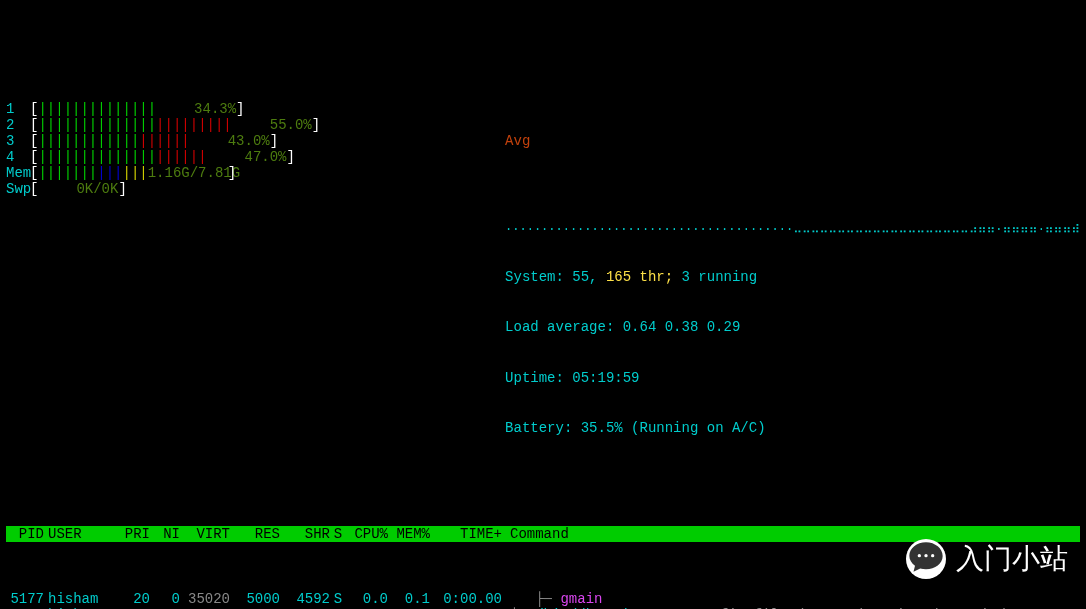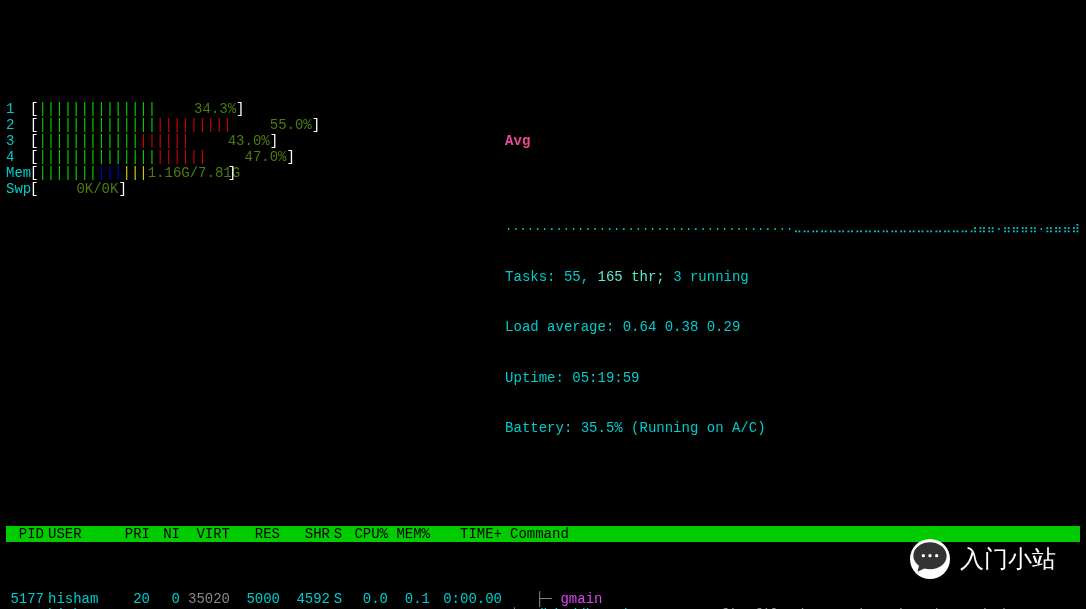--- a/index.html
+++ b/index.html
@@ -20,24 +20,24 @@
   .top-right { flex: 1; padding-left: 10px; }
   .cpu-row { display: flex; align-items: center; height: 16px; }
   .cpu-label { color: #0cc; width: 24px; }
   .bar-open { color: #fff; }
   .seg-g { color: #0c0; }
   .seg-r { color: #c00; }
   .seg-b { color: #00c; }
   .seg-y { color: #cc0; }
   .bar-pct { color: #4d7c0f; text-align: right; display: inline-block; width: 80px; }
   .bar-close { color: #fff; }
-  .avg-label { color: #ec4899; font-weight: bold; }
+  .avg-label { color: #c2410c; font-weight: normal; }
   .graph-line { color: #0cc; letter-spacing: 0px; font-size: 12px; margin-top: 40px;}
   .stat-line { color: #0cc; margin-top: 2px; }
-  .tasks-hl { color: #5eead4; }
+  .tasks-hl { color: #fde047; }
   .header-row { background: #0c0; color: #000; display: flex; height: 16px; font-weight: normal; margin-top: 10px; }
   .header-row span { display: inline-block; }
   .process-list { }
   .process-row { display: flex; height: 16px; align-items: center; }
   .col-pid { width: 42px; text-align: right; padding-right: 4px; }
   .col-user { width: 64px; }
   .col-pri { width: 38px; text-align: right; }
   .col-ni { width: 30px; text-align: right; }
   .col-virt { width: 50px; text-align: right; }
   .col-res { width: 50px; text-align: right; }
@@ -47,47 +47,47 @@
   .col-mem { width: 42px; text-align: right; }
   .col-time { width: 72px; text-align: right; }
   .col-cmd { flex: 1; padding-left: 8px; overflow: hidden; text-overflow: clip; }
   .tree-branch { color: #888; }
   .cmd-green { color: #d946ef; }
   .cmd-cyan { color: #0cc; }
   .cmd-grey { color: #888; }
   .virt-grey { color: #888; }
   .watermark {
     position: absolute;
-    right: 30px;
+    right: 18px;
     bottom: 30px;
     display: flex;
     align-items: center;
     color: #fff;
     font-family: sans-serif;
-    font-size: 24px;
+    font-size: 28px;
   }
   .watermark-icon {
     width: 40px; height: 40px; border-radius: 50%;
     background: #fff;
     margin-right: 10px;
     display: flex; align-items: center; justify-content: center;
   }
 </style>
 </head>
 <body>
 
 
 
 <div class="container">
   <div class="top">
     <div class="top-left" id="cpu-meters"><div class="cpu-row"><span class="cpu-label">1</span><span class="bar-open">[</span><span class="seg-g">|</span><span class="seg-g">|</span><span class="seg-g">|</span><span class="seg-g">|</span><span class="seg-g">|</span><span class="seg-g">|</span><span class="seg-g">|</span><span class="seg-g">|</span><span class="seg-g">|</span><span class="seg-g">|</span><span class="seg-g">|</span><span class="seg-g">|</span><span class="seg-g">|</span><span class="seg-g">|</span>                             <span class="bar-pct">34.3%</span><span class="bar-close">]</span></div><div class="cpu-row"><span class="cpu-label">2</span><span class="bar-open">[</span><span class="seg-g">|</span><span class="seg-g">|</span><span class="seg-g">|</span><span class="seg-g">|</span><span class="seg-g">|</span><span class="seg-g">|</span><span class="seg-g">|</span><span class="seg-g">|</span><span class="seg-g">|</span><span class="seg-g">|</span><span class="seg-g">|</span><span class="seg-g">|</span><span class="seg-g">|</span><span class="seg-g">|</span><span class="seg-r">|</span><span class="seg-r">|</span><span class="seg-r">|</span><span class="seg-r">|</span><span class="seg-r">|</span><span class="seg-r">|</span><span class="seg-r">|</span><span class="seg-r">|</span><span class="seg-r">|</span>                    <span class="bar-pct">55.0%</span><span class="bar-close">]</span></div><div class="cpu-row"><span class="cpu-label">3</span><span class="bar-open">[</span><span class="seg-g">|</span><span class="seg-g">|</span><span class="seg-g">|</span><span class="seg-g">|</span><span class="seg-g">|</span><span class="seg-g">|</span><span class="seg-g">|</span><span class="seg-g">|</span><span class="seg-g">|</span><span class="seg-g">|</span><span class="seg-g">|</span><span class="seg-g">|</span><span class="seg-r">|</span><span class="seg-r">|</span><span class="seg-r">|</span><span class="seg-r">|</span><span class="seg-r">|</span><span class="seg-r">|</span>                         <span class="bar-pct">43.0%</span><span class="bar-close">]</span></div><div class="cpu-row"><span class="cpu-label">4</span><span class="bar-open">[</span><span class="seg-g">|</span><span class="seg-g">|</span><span class="seg-g">|</span><span class="seg-g">|</span><span class="seg-g">|</span><span class="seg-g">|</span><span class="seg-g">|</span><span class="seg-g">|</span><span class="seg-g">|</span><span class="seg-g">|</span><span class="seg-g">|</span><span class="seg-g">|</span><span class="seg-g">|</span><span class="seg-g">|</span><span class="seg-r">|</span><span class="seg-r">|</span><span class="seg-r">|</span><span class="seg-r">|</span><span class="seg-r">|</span><span class="seg-r">|</span>                       <span class="bar-pct">47.0%</span><span class="bar-close">]</span></div><div class="cpu-row"><span class="cpu-label">Mem</span><span class="bar-open">[</span><span class="seg-g">|</span><span class="seg-g">|</span><span class="seg-g">|</span><span class="seg-g">|</span><span class="seg-g">|</span><span class="seg-g">|</span><span class="seg-g">|</span><span class="seg-b">|</span><span class="seg-b">|</span><span class="seg-b">|</span><span class="seg-y">|</span><span class="seg-y">|</span><span class="seg-y">|</span>                         <span class="bar-pct">1.16G/7.81G</span><span class="bar-close">]</span></div><div class="cpu-row"><span class="cpu-label">Swp</span><span class="bar-open">[</span>                                             <span class="bar-pct">0K/0K</span><span class="bar-close">]</span></div></div>
     <div class="top-right">
       <div class="avg-label">Avg</div>
       <div class="graph-line">........................................⣀⣀⣀⣀⣀⣀⣀⣀⣀⣀⣀⣀⣀⣀⣀⣀⣀⣀⣀⣀⣠⣤⣤.⣤⣤⣤⣤.⣤⣤⣤⣴</div>
-      <div class="stat-line"><span>Tasks:</span> <span>55,</span> <span class="tasks-hl">165 thr;</span> <span>3 running</span></div>
+      <div class="stat-line"><span>System:</span> <span>55,</span> <span class="tasks-hl">165 thr;</span> <span>3 running</span></div>
       <div class="stat-line"><span>Load average:</span> <span>0.64 0.38 0.29</span></div>
       <div class="stat-line"><span>Uptime:</span> <span>05:19:59</span></div>
       <div class="stat-line"><span>Battery:</span> <span>35.5% (Running on A/C)</span></div>
     </div>
   </div>
 
   <div class="header-row">
     <span class="col-pid">PID</span>
     <span class="col-user">USER</span>
     <span class="col-pri">PRI</span>

